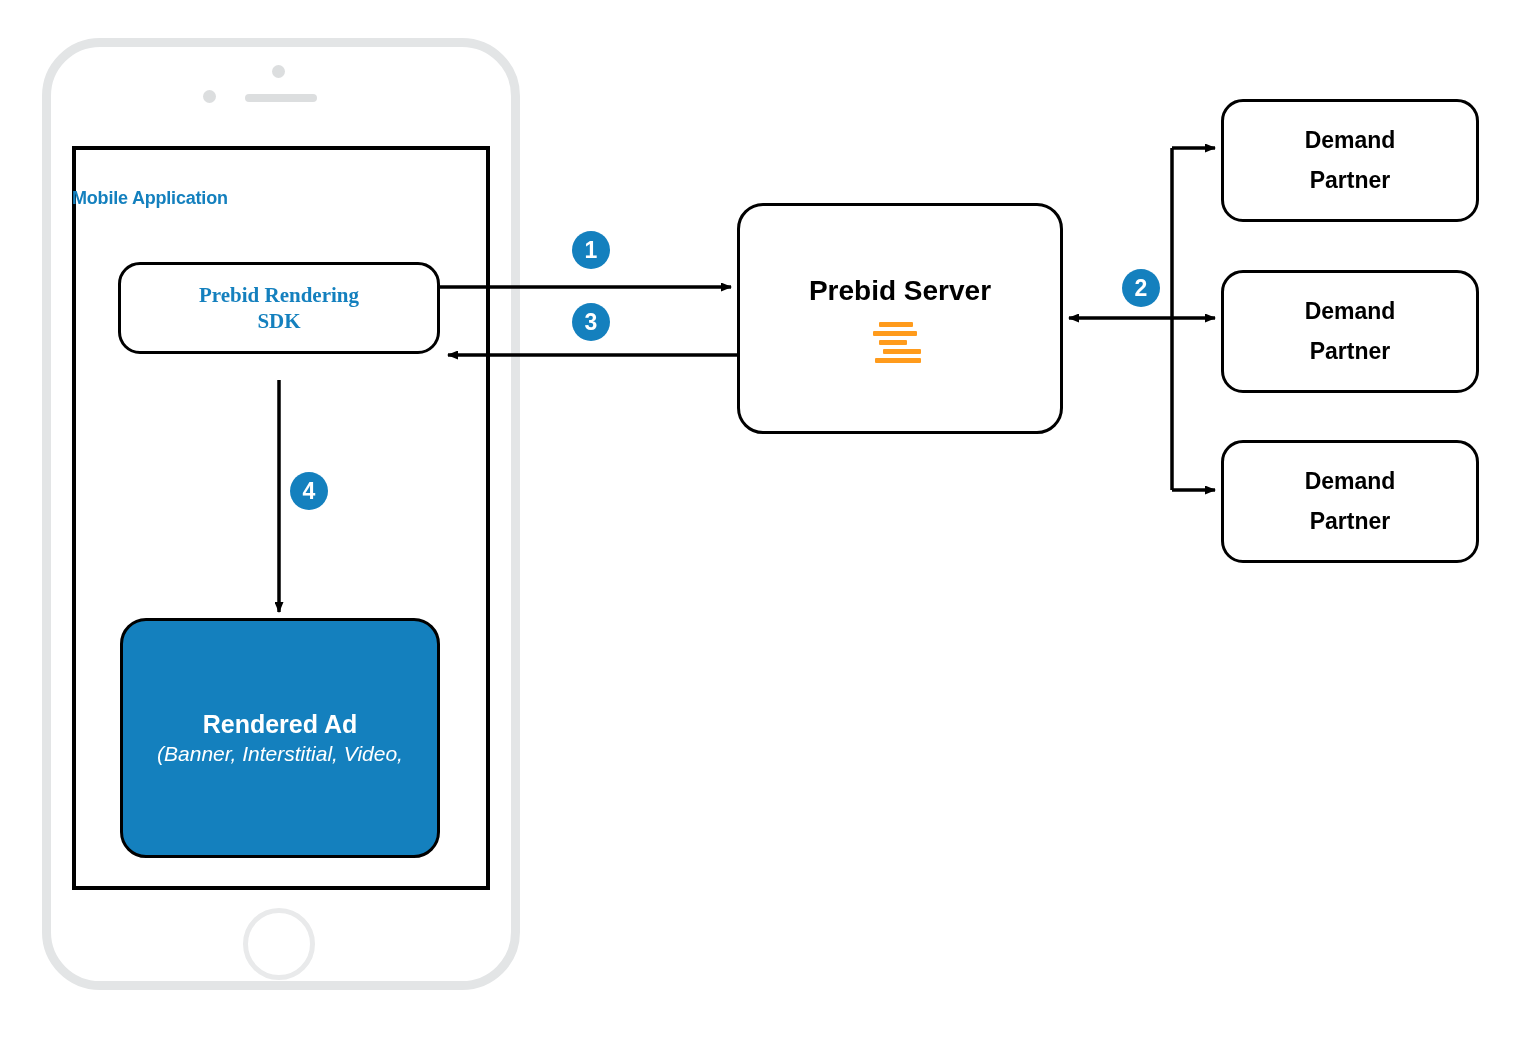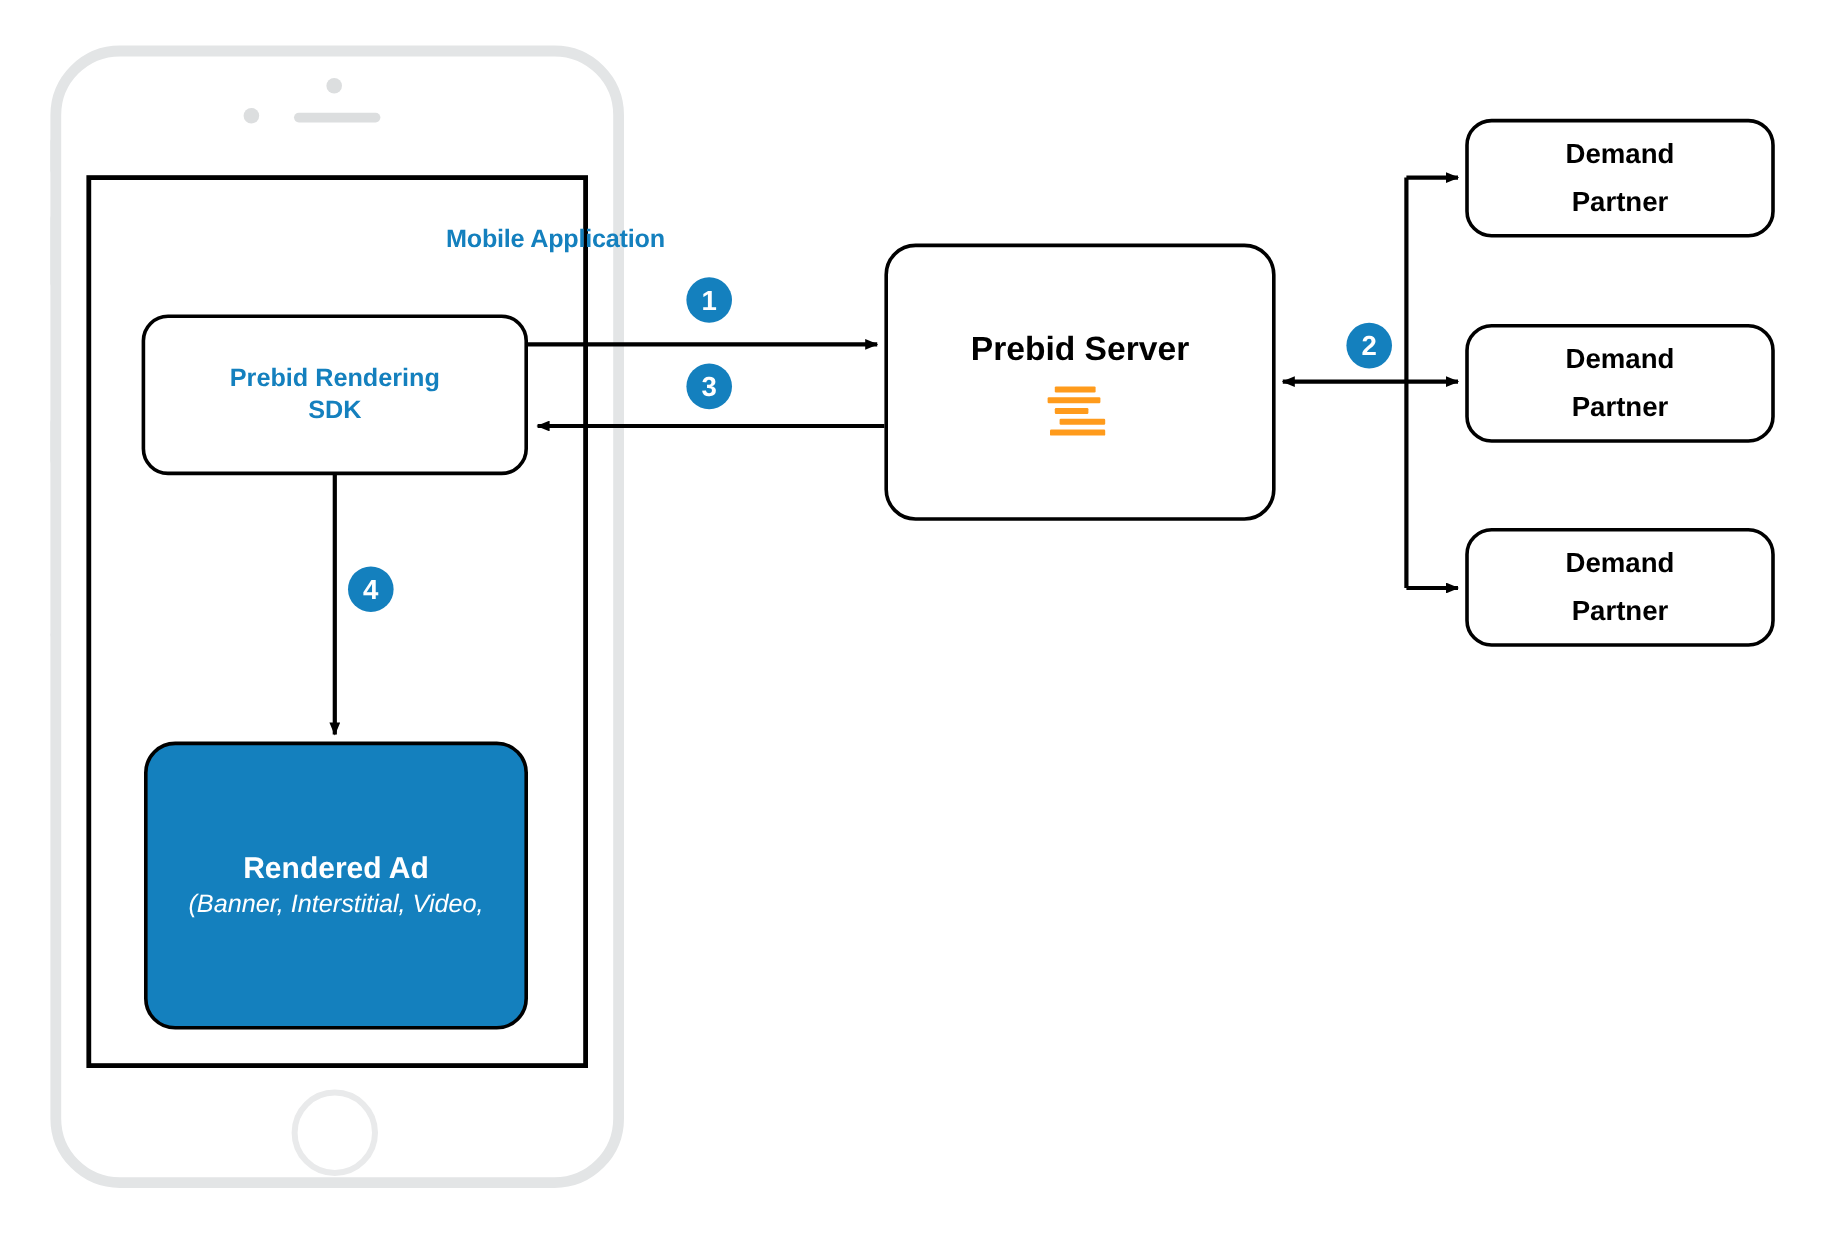--- a/index.html
+++ b/index.html
@@ -84,22 +84,22 @@
     height: 744px;
     border: 4px solid #000000;
     box-sizing: border-box;
     background: #ffffff;
   }
   .app-title {
     position: absolute;
     left: 72px;
     top: 188px;
     width: 482px;
-    text-align: right;
-    font-size: 21px;
+    text-align: left;
+    font-size: 18px;
     font-weight: bold;
     color: #1480be;
     letter-spacing: -0.2px;
   }
 
   
   .node {
     position: absolute;
     border: 3px solid #000000;
     border-radius: 22px;
@@ -109,22 +109,23 @@
     flex-direction: column;
     align-items: center;
     justify-content: center;
     text-align: center;
   }
 
   .sdk-box {
     left: 118px;
     top: 262px;
     width: 322px;
-    height: 134px;
+    height: 92px;
     z-index: 6;
+    font-family: Liberation Serif, serif;
   }
   .sdk-label {
     font-size: 21px;
     font-weight: bold;
     color: #1480be;
     line-height: 1.25;
   }
 
   .rendered-ad-box {
     left: 120px;
@@ -173,21 +174,21 @@
   .prebid-logo i {
     display: block;
     height: 5px;
     background: #ff9b1c;
     border-radius: 1px;
   }
 
   .partner-box {
     left: 1221px;
     width: 258px;
-    height: 99px;
+    height: 123px;
     border-radius: 22px;
     z-index: 6;
     gap: 10px;
   }
   .partner-1 { top: 99px; }
   .partner-2 { top: 270px; }
   .partner-3 { top: 440px; }
   .partner-label {
     font-size: 23px;
     font-weight: bold;

